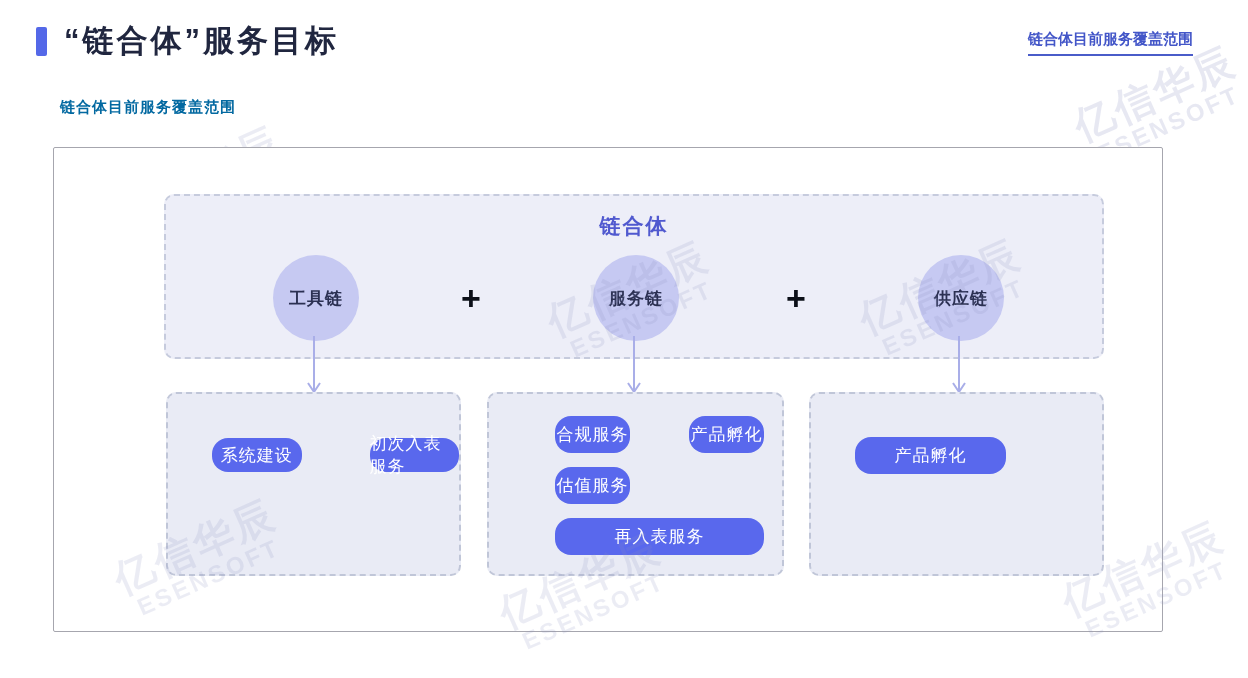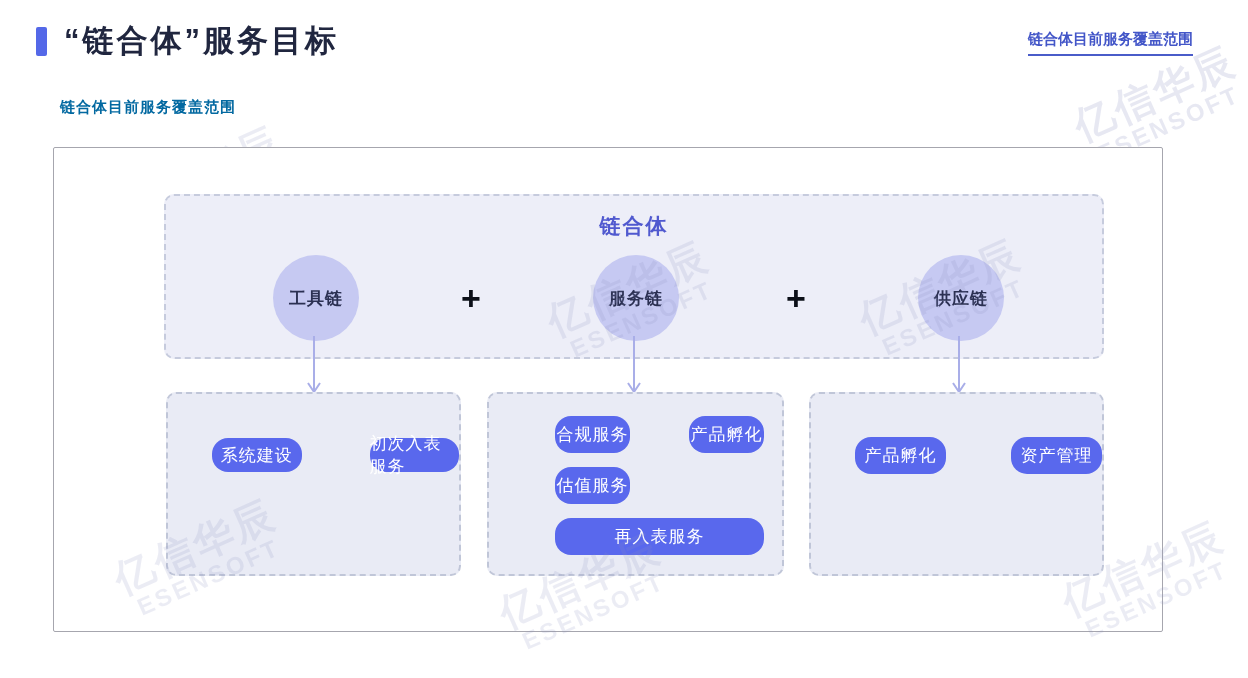--- a/index.html
+++ b/index.html
@@ -169,21 +169,20 @@
         <div class="pill">合规服务</div>
         <div class="pill">产品孵化</div>
         <div class="pill">估值服务</div>
         <div class="pill pill-full">再入表服务</div>
       </div>
     </div>
 
     <div class="group-box group-right">
       <div class="stack stack-right">
         <div class="pill pill-wide2">产品孵化</div>
-        <div class="pill pill-wide2">资产管理</div>
       </div>
     </div>
 
   </div>
 
   <div class="wm wm-3">
     <span class="wm-cn">亿信华辰</span>
     <span class="wm-en">ESENSOFT</span>
   </div>
   <div class="wm wm-4">

